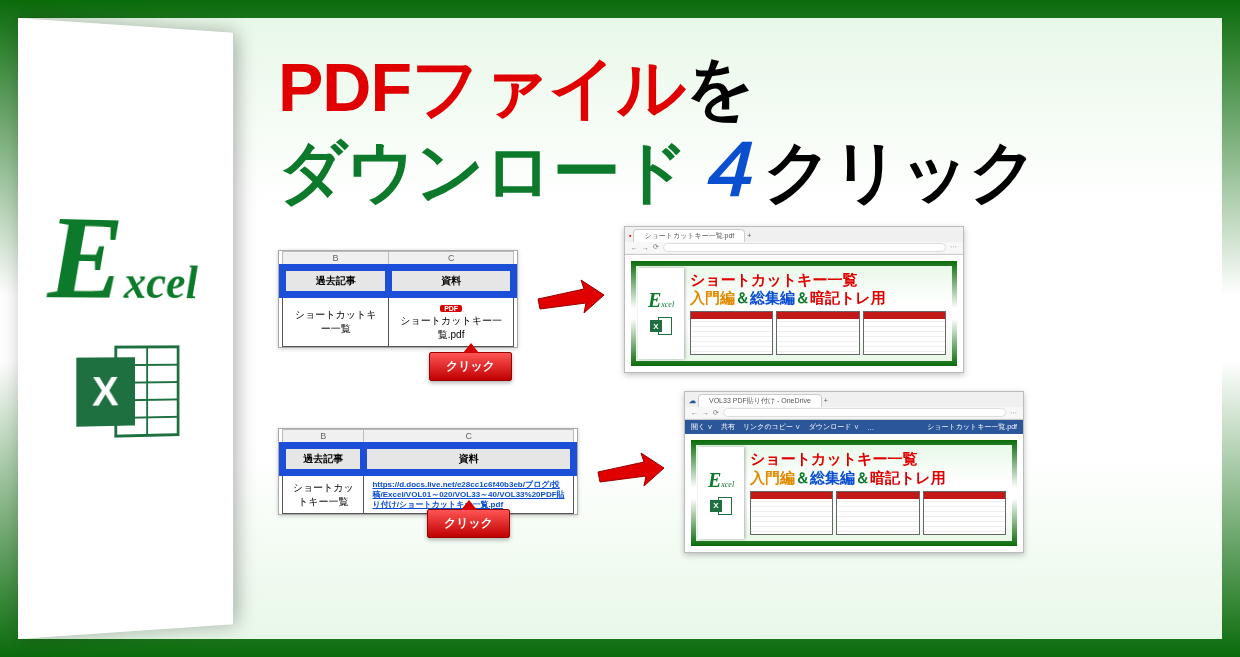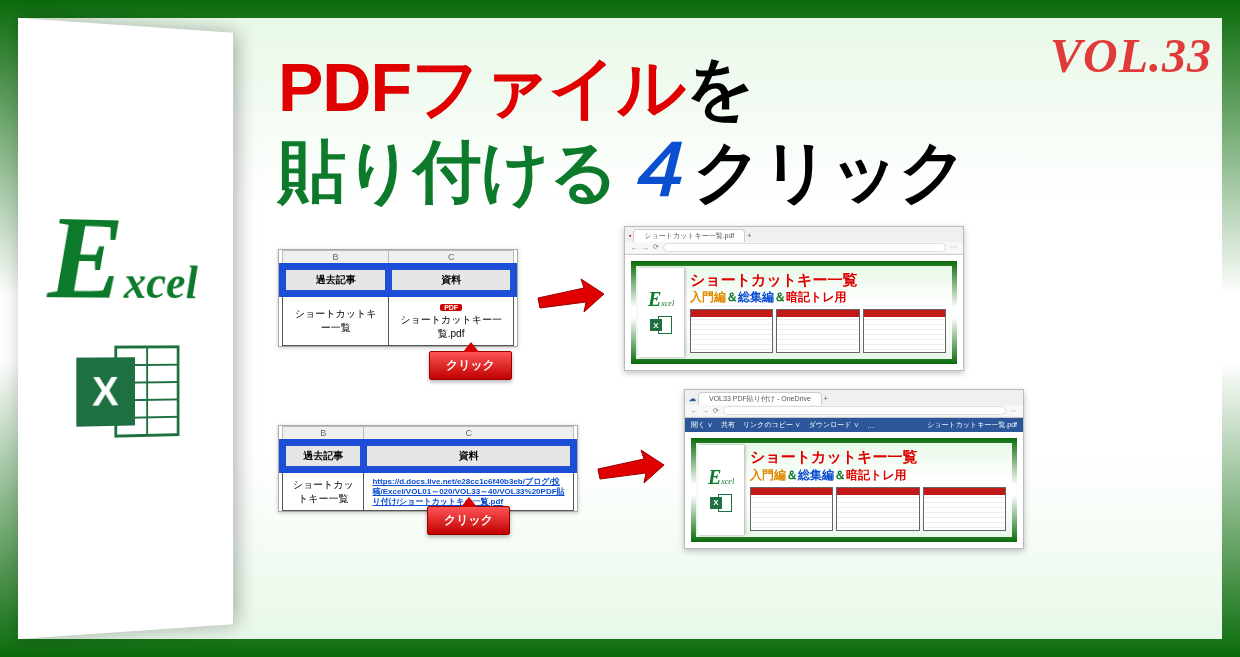--- a/index.html
+++ b/index.html
@@ -332,21 +332,21 @@
     padding: 4px 4px 4px 6px;
   }
   .mini-title {
     font-weight: 900;
     font-size: 15px;
     line-height: 1.1;
   }
   .mini-title .mt-red { color: #e00000; }
   .mini-sub {
     font-weight: 900;
-    font-size: 12px;
+    font-size: 15px;
     margin-top: 1px;
   }
   .mini-sub .s-orange { color: #e08a00; }
   .mini-sub .s-amp { color: #0d7a2b; }
   .mini-sub .s-blue { color: #0b4fd1; }
   .mini-sub .s-red { color: #e00000; }
 
   .mini-tables {
     display: flex;
     gap: 3px;
@@ -366,21 +366,20 @@
     height: 7px;
     background: #c41919;
   }
 </style>
 </head>
 <body>
 
 <div class="outer-frame">
   <div class="inner-canvas">
 
-    <div class="vol-badge">VOL.33</div>
 
     <div class="door-panel">
       <div class="door-text">
         <span class="big-e">E</span><span class="xcel">xcel</span>
       </div>
       <div class="excel-icon">
         <div class="book">
           <div></div>
             <div></div>
             <div></div>
@@ -392,21 +391,21 @@
             <div></div>
             <div></div>
         </div>
         <div class="x-badge">X</div>
       </div>
     </div>
 
     <div class="main-area">
       <h1 class="title">
         <span class="l1-red">PDFファイル</span><span class="l1-black">を</span><br>
-        <span class="l2-green">貼り付ける</span><span class="l2-blue">４</span><span class="l2-black">クリック</span>
+        <span class="l2-green">ダウンロード</span><span class="l2-blue">４</span><span class="l2-black">クリック</span>
       </h1>
 
       <div class="examples">
 
         <div class="example-row">
           <div class="mini-excel" style="width:240px;">
             <table style="width:100%">
               <tbody>
                   <tr>
                 <th class="colhead" style="width:46%">B</th>

